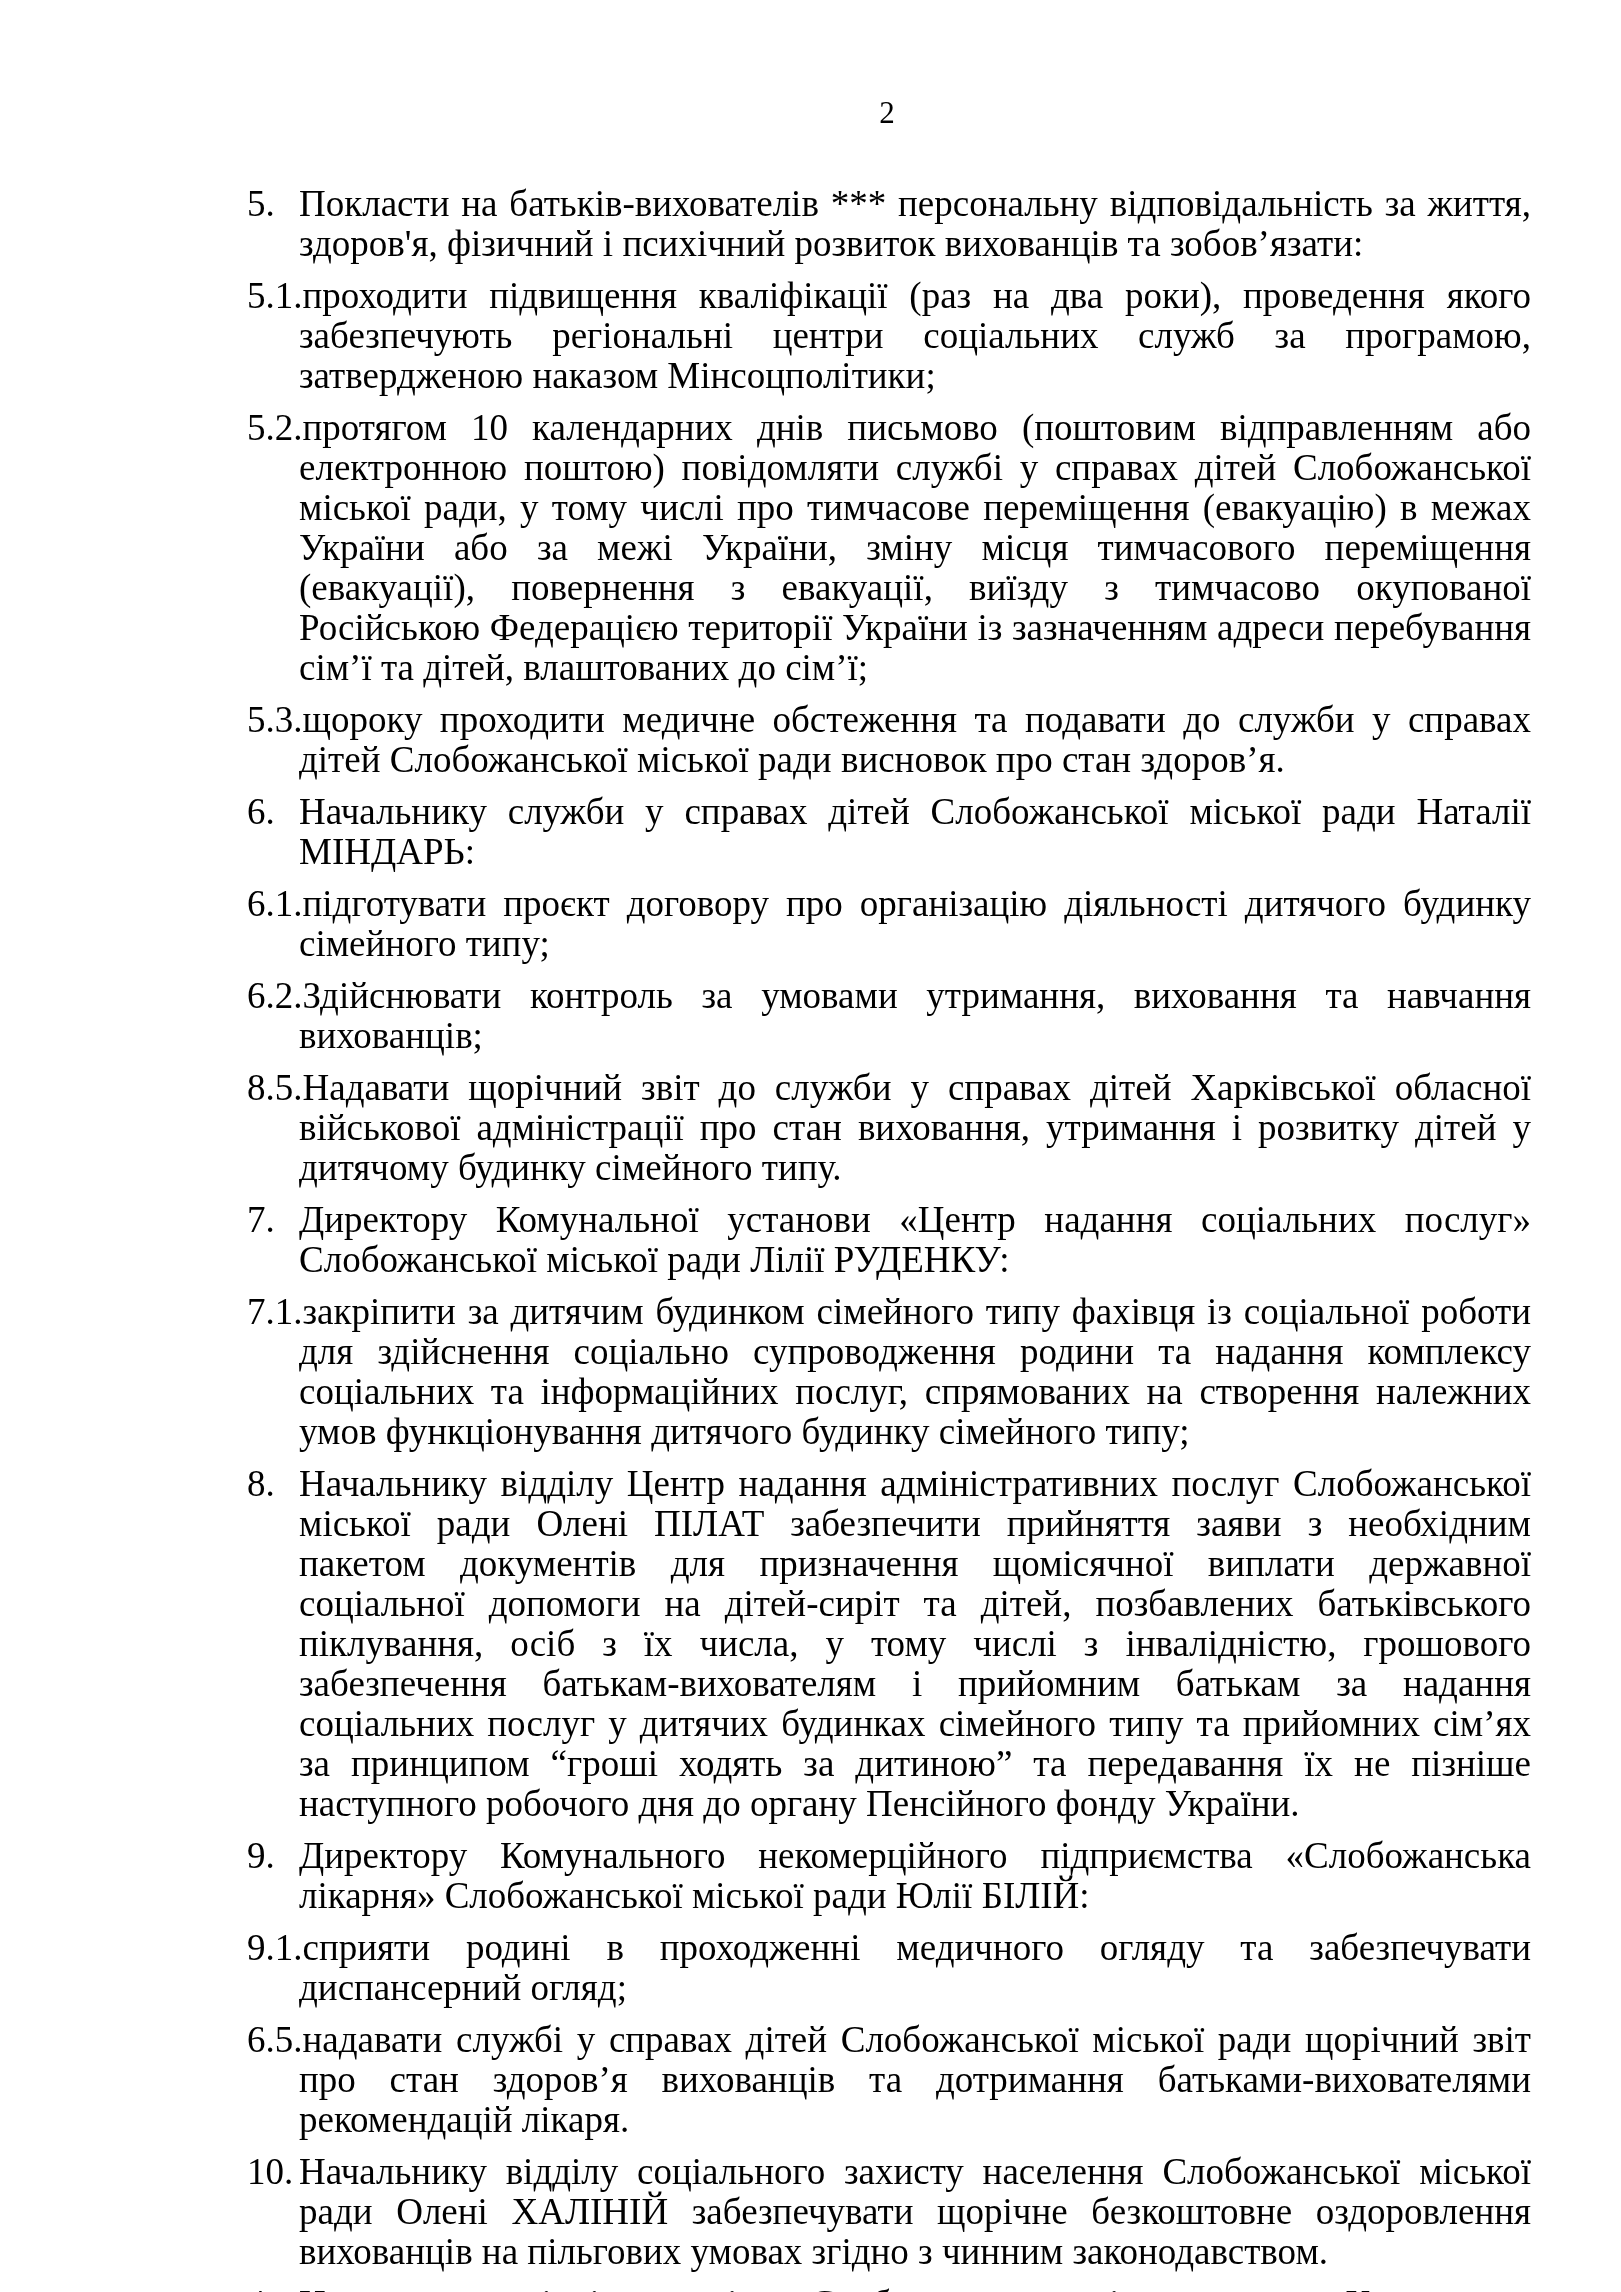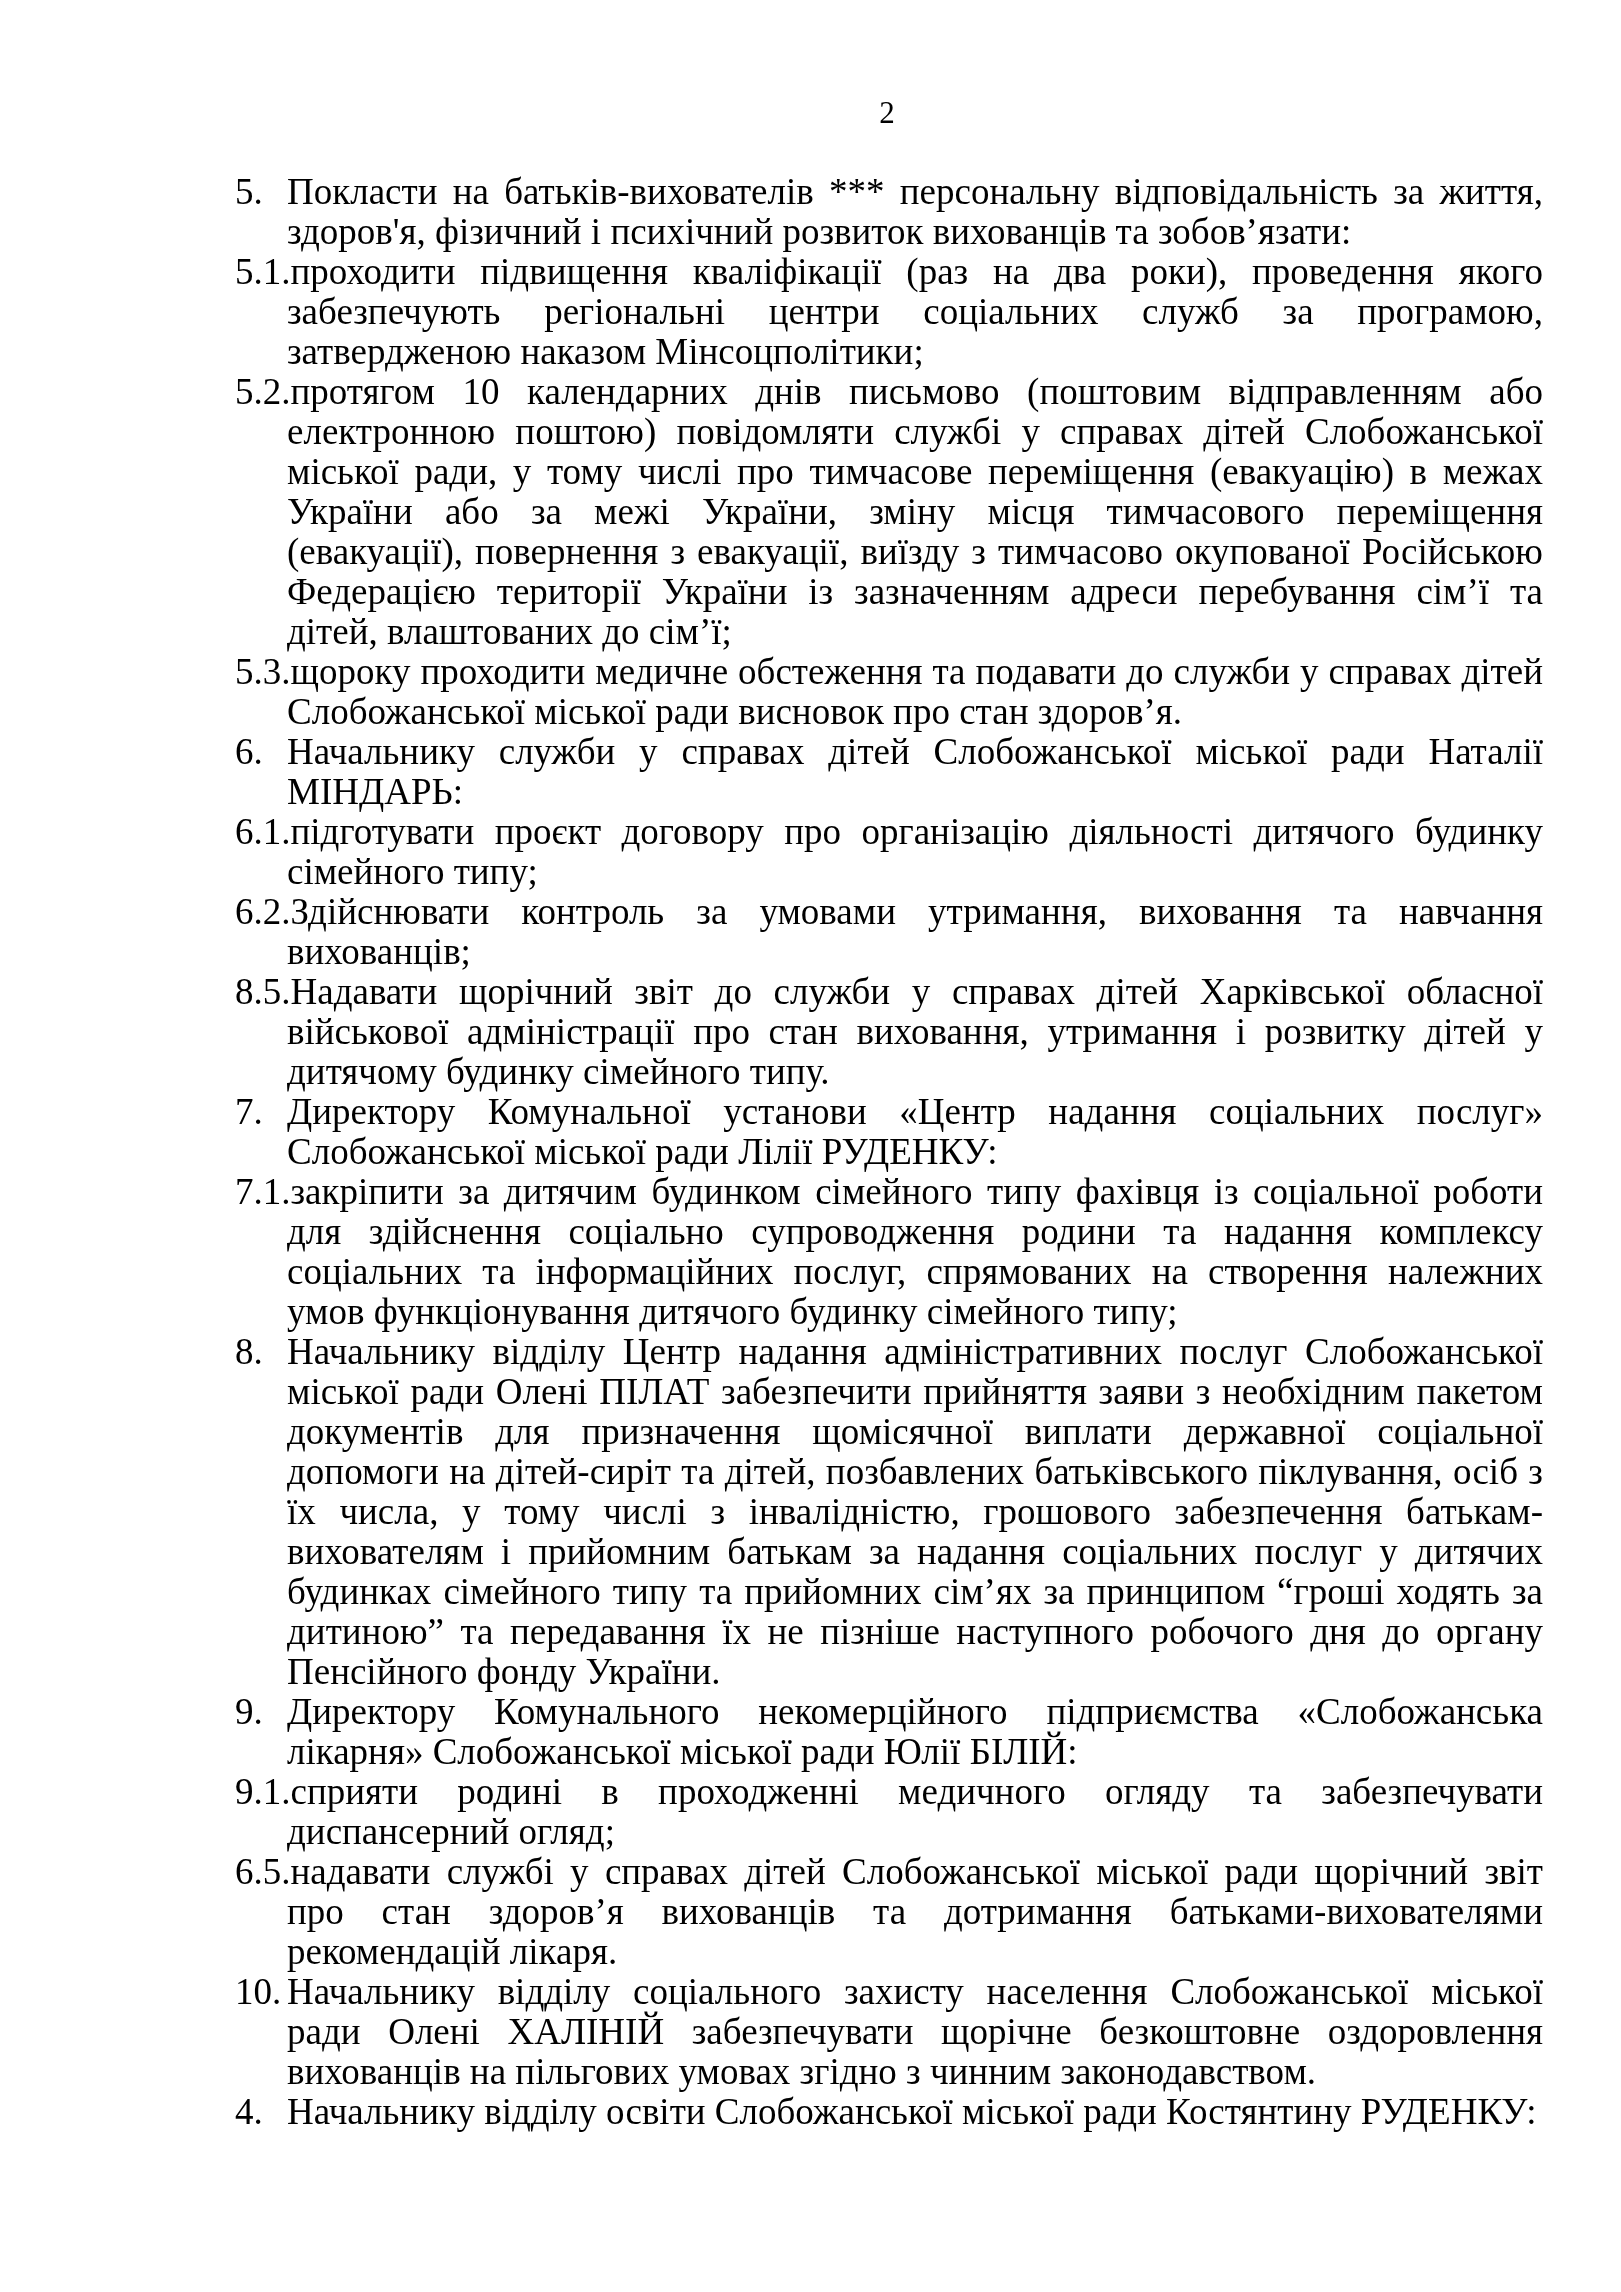--- a/index.html
+++ b/index.html
@@ -31,21 +31,21 @@
     left: 231px;
     width: 1312px;
     font-size: 37px;
     line-height: 40px;
     text-align: justify;
     text-justify: inter-word;
   }
   .item {
     padding-left: 56px;
     text-indent: -52px;
-    margin: 0;
+    margin: 12px;
   }
   .num {
     display: inline-block;
     min-width: 52px;
     text-indent: 0;
     white-space: nowrap;
   }
 </style>
 </head>
 <body>

